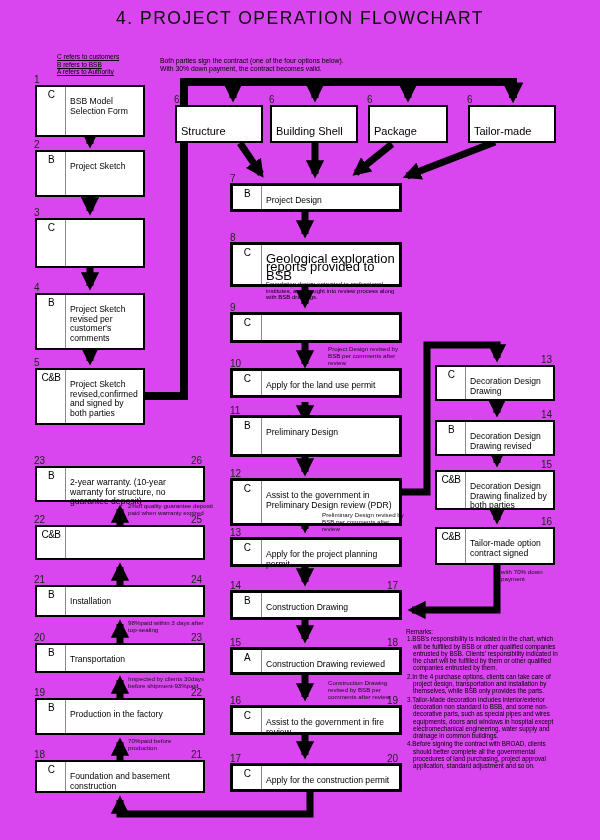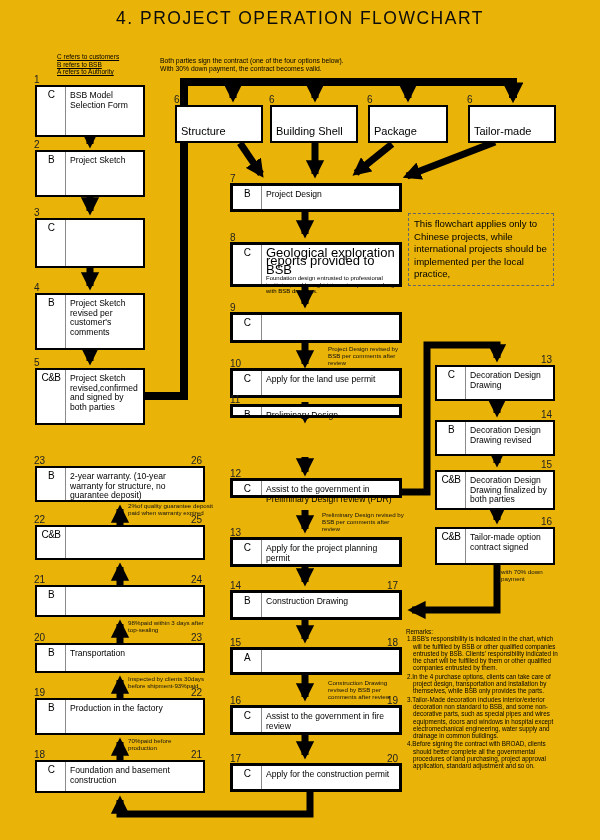--- a/index.html
+++ b/index.html
@@ -1,29 +1,29 @@
 <!DOCTYPE html>
 <html><head>
 <meta charset="utf-8">
 <style>
   html,body{margin:0;padding:0;background:#fff;}
-  #canvas{position:relative;width:600px;height:840px;background:#eab308;overflow:hidden;
+  #canvas{position:relative;width:600px;height:840px;background:#d946ef;overflow:hidden;
           font-family:"Liberation Sans",sans-serif;color:#000;}
   .title{position:absolute;left:0;right:0;top:8px;text-align:center;font-size:17.5px;
          letter-spacing:1.5px;color:#0c0c0c;}
   .legend{position:absolute;left:57px;top:53px;font-size:6.5px;line-height:7.6px;}
   .legend div{text-decoration:underline;}
   .contract-note{position:absolute;left:160px;top:57px;width:290px;font-size:6.8px;line-height:8.2px;}
   .node{position:absolute;background:#fff;border:2px solid #000;display:flex;box-sizing:border-box;}
   .node.mid{border-width:3px;}
   .node.opt{border-width:2px;display:block;}
   .opt .body{padding:20px 4px;font-size:11px;}
   .tag{width:28px;flex:none;border-right:1px solid #8a8a8a;font-size:10px;text-align:center;
        padding-top:2px;letter-spacing:-0.5px;}
-  .body{padding:4px 4px;font-size:8.6px;line-height:9.6px;flex:1;}
+  .body{padding:10px 4px;font-size:8.6px;line-height:9.6px;flex:1;}
   .sub{font-size:6px;line-height:6.6px;margin-top:1px;}
   .num{position:absolute;top:-12px;left:-3px;font-size:10px;line-height:10px;color:#222;}
   .num.r{left:auto;right:1px;}
   .note{position:absolute;font-size:6.2px;line-height:6.9px;color:#111;}
   .notice{position:absolute;left:408px;top:213px;width:146px;border:1.5px dashed #666;
           padding:4px 5px;font-size:9.6px;line-height:12.6px;box-sizing:border-box;}
   .remarks{position:absolute;left:406px;top:628px;width:154px;font-size:6.3px;line-height:7.3px;}
   .remarks .ritem{padding-left:7px;text-indent:-6px;margin-bottom:1px;}
   svg.wires{position:absolute;left:0;top:0;pointer-events:none;}
   svg.wires polyline, svg.wires line{stroke:#000;fill:none;}
@@ -169,64 +169,64 @@
   </div>
   <div class="node mid" style="left:230px;top:312px;width:172px;height:31px">
     <span class="num">9</span>
     <div class="tag">C</div>
   </div>
   <div class="node mid" style="left:230px;top:368px;width:172px;height:30px">
     <span class="num">10</span>
     <div class="tag">C</div>
     <div class="body">Apply for the land use permit</div>
   </div>
-  <div class="node mid" style="left:230px;top:404px;width:172px;height:14px">
+  <div class="node mid" style="left:230px;top:415px;width:172px;height:42px">
     <span class="num">11</span>
     <div class="tag">B</div>
     <div class="body">Preliminary Design</div>
   </div>
-  <div class="node mid" style="left:230px;top:478px;width:172px;height:20px">
+  <div class="node mid" style="left:230px;top:478px;width:172px;height:48px">
     <span class="num">12</span>
     <div class="tag">C</div>
     <div class="body">Assist to the government in Preliminary Design review (PDR)</div>
   </div>
   <div class="node mid" style="left:230px;top:537px;width:172px;height:30px">
     <span class="num">13</span>
     <div class="tag">C</div>
     <div class="body">Apply for the project planning permit</div>
   </div>
   <div class="node mid" style="left:230px;top:590px;width:172px;height:30px">
     <span class="num">14</span>
     <span class="num r">17</span>
     <div class="tag">B</div>
     <div class="body">Construction Drawing</div>
   </div>
   <div class="node mid" style="left:230px;top:647px;width:172px;height:28px">
     <span class="num">15</span>
     <span class="num r">18</span>
     <div class="tag">A</div>
+    <div class="body">Construction Drawing reviewed</div>
   </div>
   <div class="node mid" style="left:230px;top:705px;width:172px;height:30px">
     <span class="num">16</span>
     <span class="num r">19</span>
     <div class="tag">C</div>
     <div class="body">Assist to the government in fire review</div>
   </div>
   <div class="node mid" style="left:230px;top:763px;width:172px;height:29px">
     <span class="num">17</span>
     <span class="num r">20</span>
     <div class="tag">C</div>
     <div class="body">Apply for the construction permit</div>
   </div>
 
   <div class="note" style="left:328px;top:346px;width:78px">Project Design revised by BSB per comments after review</div>
   <div class="note" style="left:322px;top:512px;width:84px">Preliminary Design revised by BSB per comments after review</div>
   <div class="note" style="left:328px;top:680px;width:80px">Construction Drawing revised by BSB per comments after review</div>
 
-  <div class="notice">This flowchart applies only to Chinese projects, while international projects should be implemented per the local practice,</div>
 
   <div class="node" style="left:435px;top:365px;width:120px;height:36px">
     <span class="num r">13</span>
     <div class="tag">C</div>
     <div class="body">Decoration Design Drawing</div>
   </div>
   <div class="node" style="left:435px;top:420px;width:120px;height:36px">
     <span class="num r">14</span>
     <div class="tag">B</div>
     <div class="body">Decoration Design Drawing revised</div>
@@ -251,20 +251,21 @@
   </div>
   <div class="node" style="left:35px;top:525px;width:170px;height:35px">
     <span class="num">22</span>
     <span class="num r">25</span>
     <div class="tag">C&amp;B</div>
   </div>
   <div class="node" style="left:35px;top:585px;width:170px;height:32px">
     <span class="num">21</span>
     <span class="num r">24</span>
     <div class="tag">B</div>
+    <div class="body">Installation</div>
   </div>
   <div class="node" style="left:35px;top:643px;width:170px;height:30px">
     <span class="num">20</span>
     <span class="num r">23</span>
     <div class="tag">B</div>
     <div class="body">Transportation</div>
   </div>
   <div class="node" style="left:35px;top:698px;width:170px;height:37px">
     <span class="num">19</span>
     <span class="num r">22</span>

